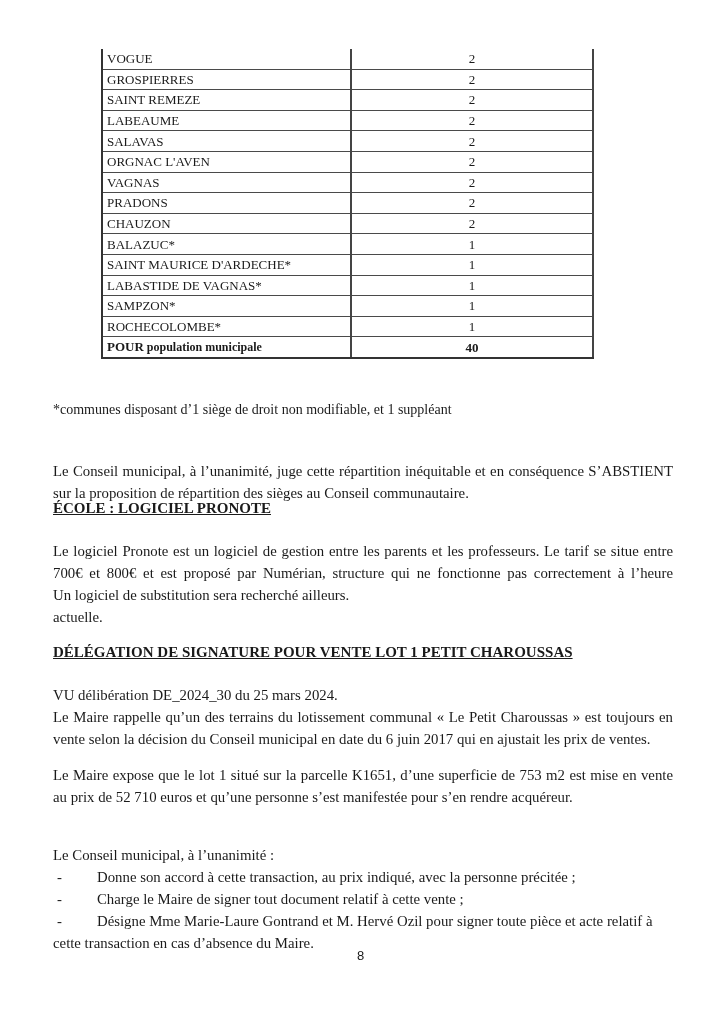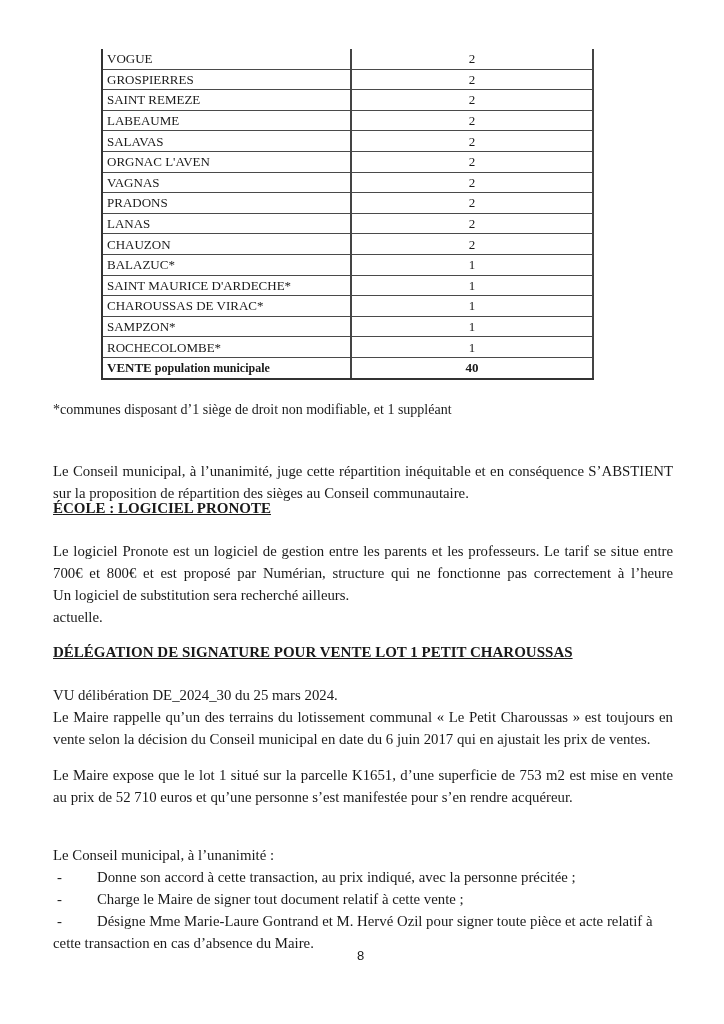--- a/index.html
+++ b/index.html
@@ -68,49 +68,45 @@
         </tr>
         <tr>
           <td class="name">VAGNAS</td>
           <td class="val">2</td>
         </tr>
         <tr>
           <td class="name">PRADONS</td>
           <td class="val">2</td>
         </tr>
         <tr>
-          <td class="name">LANAS</td>
-          <td class="val">2</td>
-        </tr>
-        <tr>
           <td class="name">CHAUZON</td>
           <td class="val">2</td>
         </tr>
         <tr>
           <td class="name">BALAZUC*</td>
           <td class="val">1</td>
         </tr>
         <tr>
           <td class="name">SAINT MAURICE D'ARDECHE*</td>
           <td class="val">1</td>
         </tr>
         <tr>
-          <td class="name">CHAROUSSAS DE VIRAC*</td>
+          <td class="name">LABASTIDE DE VAGNAS*</td>
           <td class="val">1</td>
         </tr>
         <tr>
           <td class="name">SAMPZON*</td>
           <td class="val">1</td>
         </tr>
         <tr>
           <td class="name">ROCHECOLOMBE*</td>
           <td class="val">1</td>
         </tr>
         <tr class="total">
-      <td class="name"><span>VENTE</span><span class="small"> population municipale</span></td>
+      <td class="name"><span>POUR</span><span class="small"> population municipale</span></td>
       <td class="val">40</td>
     </tr>
       </tbody>
     <tbody>
   </tbody>
     </table>
 
   <div class="footnote">*communes disposant d’1 siège de droit non modifiable, et 1 suppléant</div>
 
   <div class="p" style="top:444px;margin-top:16px;">

